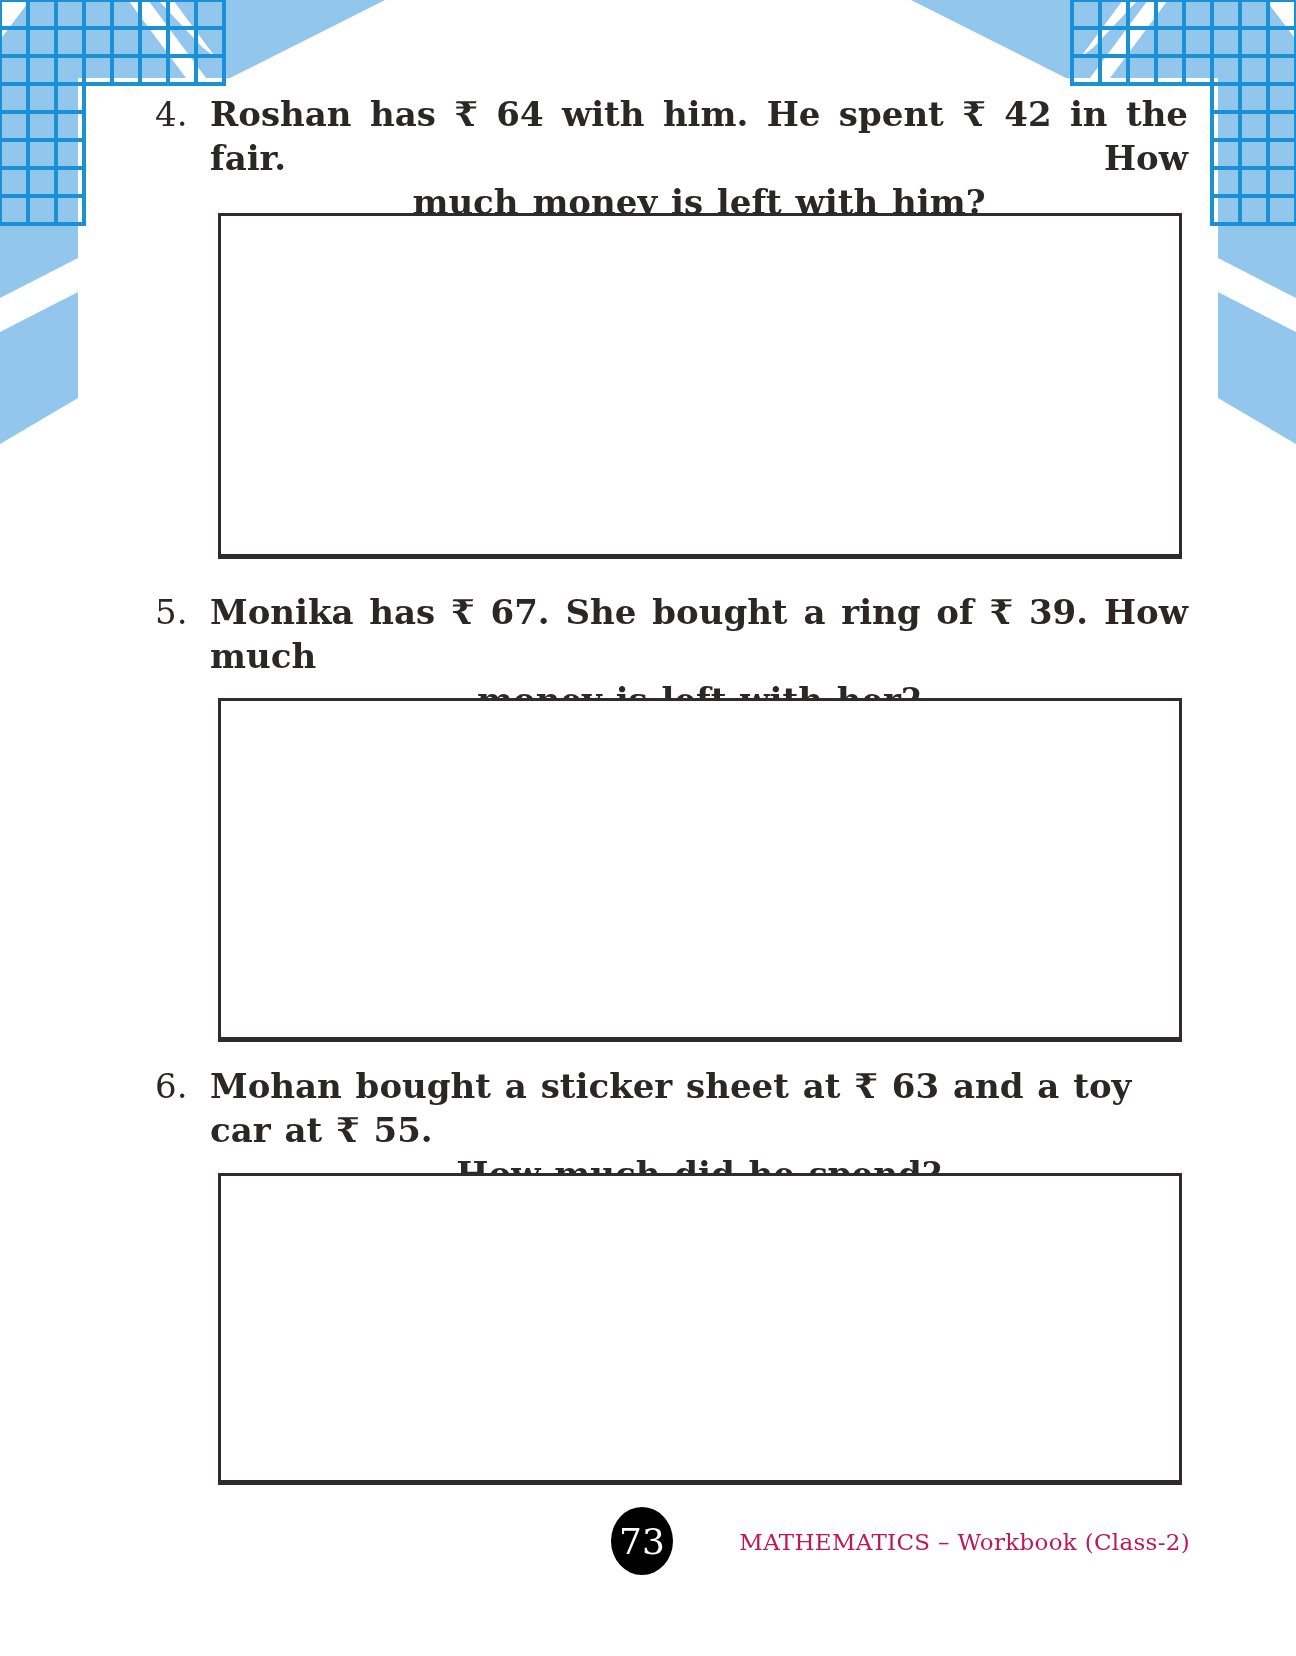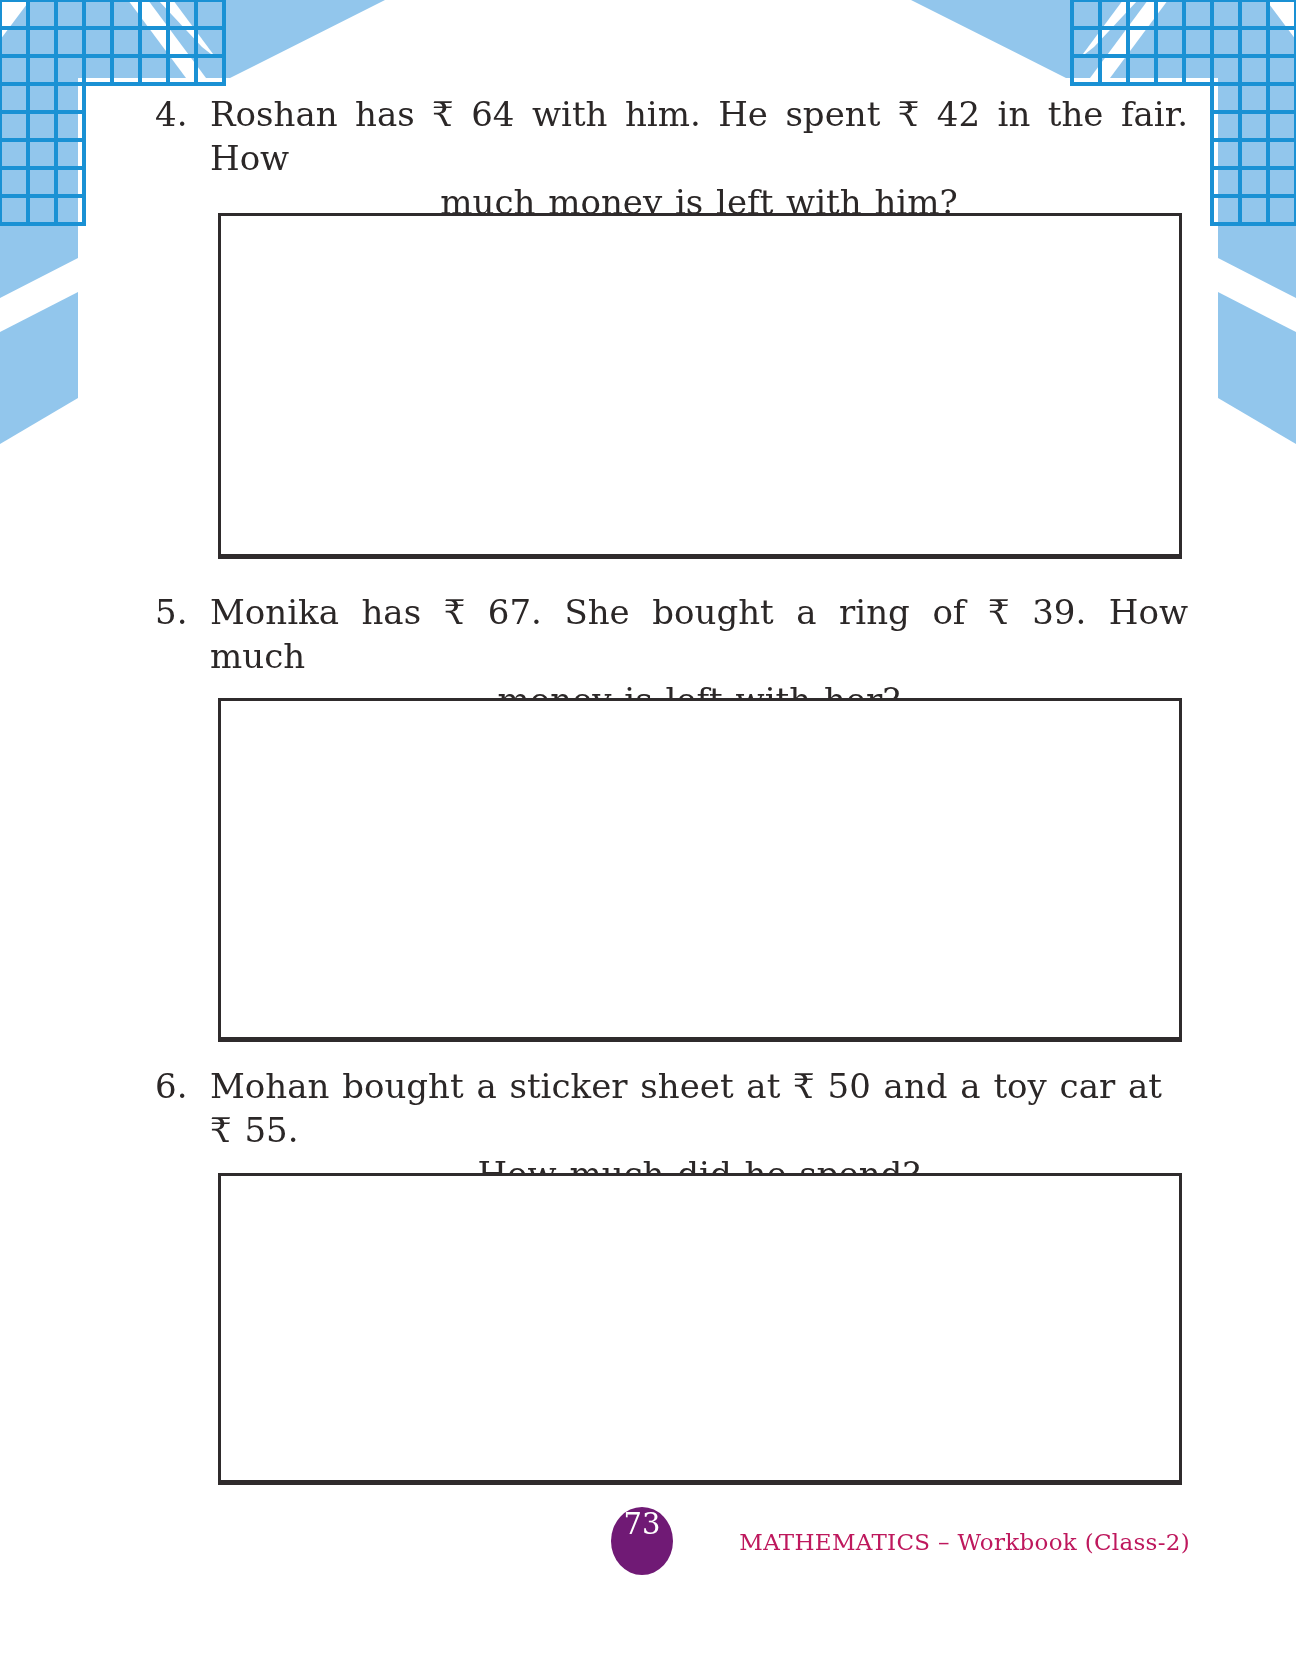--- a/index.html
+++ b/index.html
@@ -26,21 +26,21 @@
     left: 155px;
     width: 1033px;
     display: flex;
     align-items: flex-start;
     font-size: 34px;
     line-height: 44px;
     word-spacing: 2px;
   }
   .q-num { width: 55px; flex: 0 0 55px; }
   .q-text { flex: 1; }
-  .q-line1, .q-line2 { display: block; }
+  .q-line1, .q-line2 { display: block; font-weight: bold; }
   #q4 .q-line1, #q5 .q-line1 { text-align: justify; text-align-last: justify; }
   .q-line2 { text-align: center; }
 
   .answer-box {
     position: absolute;
     left: 218px;
     width: 964px;
     background: #ffffff;
     border: 3px solid #2f2b2c;
     border-bottom-width: 5px;
@@ -53,26 +53,27 @@
   #q4 { top: 92px; }
   #q5 { top: 590px; }
   #q6 { top: 1064px; }
 
   .page-badge {
     position: absolute;
     left: 611px;
     top: 1507px;
     width: 62px;
     height: 68px;
-    background: #701a75;
+    background: #000000;
     border-radius: 50%;
     display: flex;
+    align-items: center;
     justify-content: center;
     color: #ffffff;
-    font-size: 29px;
+    font-size: 36px;
   }
   .footer-text {
     position: absolute;
     right: 106px;
     top: 1529px;
     font-size: 23px;
     color: #be185d;
     letter-spacing: 0.3px;
   }
 </style>
@@ -120,21 +121,21 @@
       <div class="q-text">
         <span class="q-line1">Monika has ₹ 67. She bought a ring of ₹ 39. How much</span>
         <span class="q-line2">money is left with her?</span>
       </div>
     </div>
     <div class="answer-box" id="box5"></div>
 
     <div class="question" id="q6">
       <div class="q-num">6.</div>
       <div class="q-text">
-        <span class="q-line1">Mohan bought a sticker sheet at ₹ 50 and a toy car at ₹ 55.</span>
+        <span class="q-line1">Mohan bought a sticker sheet at ₹ 63 and a toy car at ₹ 55.</span>
         <span class="q-line2">How much did he spend?</span>
       </div>
     </div>
     <div class="answer-box" id="box6"></div>
 
     <div class="page-badge">
       <span>73</span>
     </div>
     <div class="footer-text">MATHEMATICS – Workbook (Class-2)</div>
 

